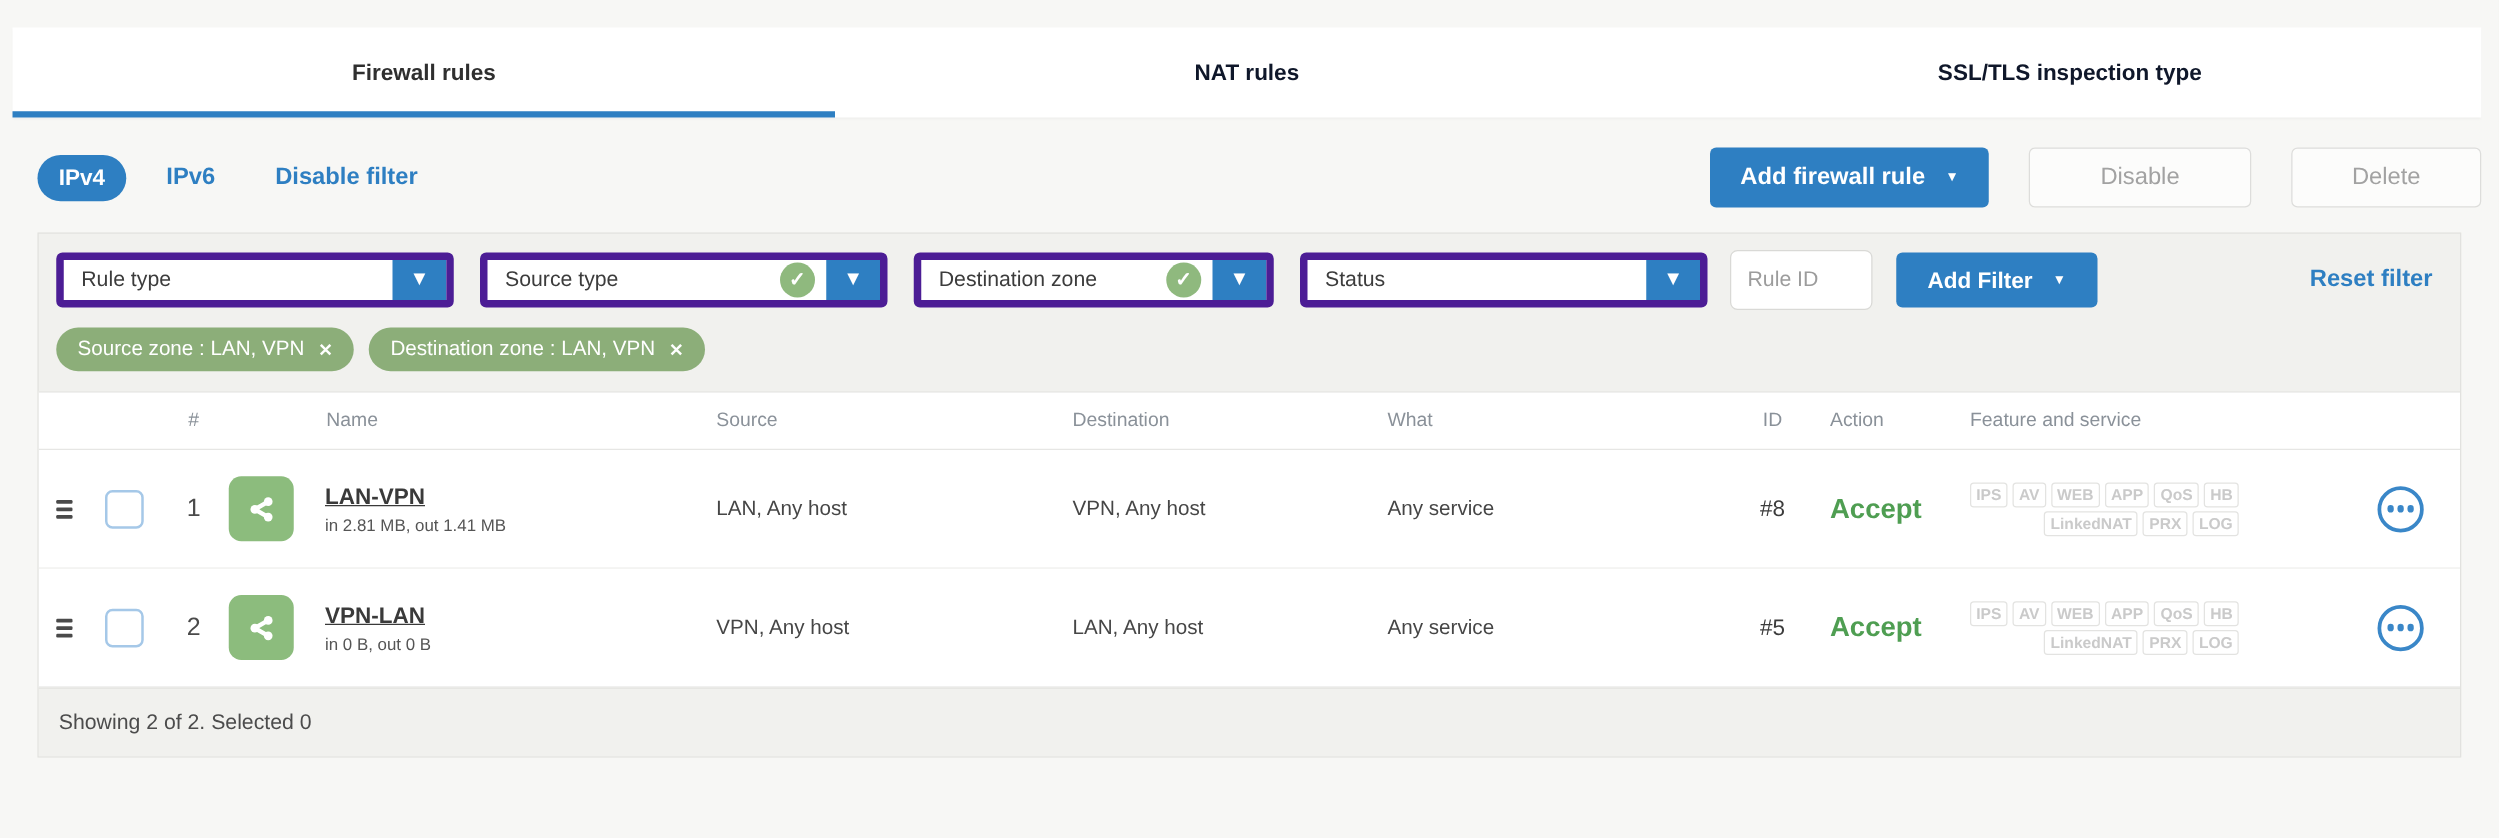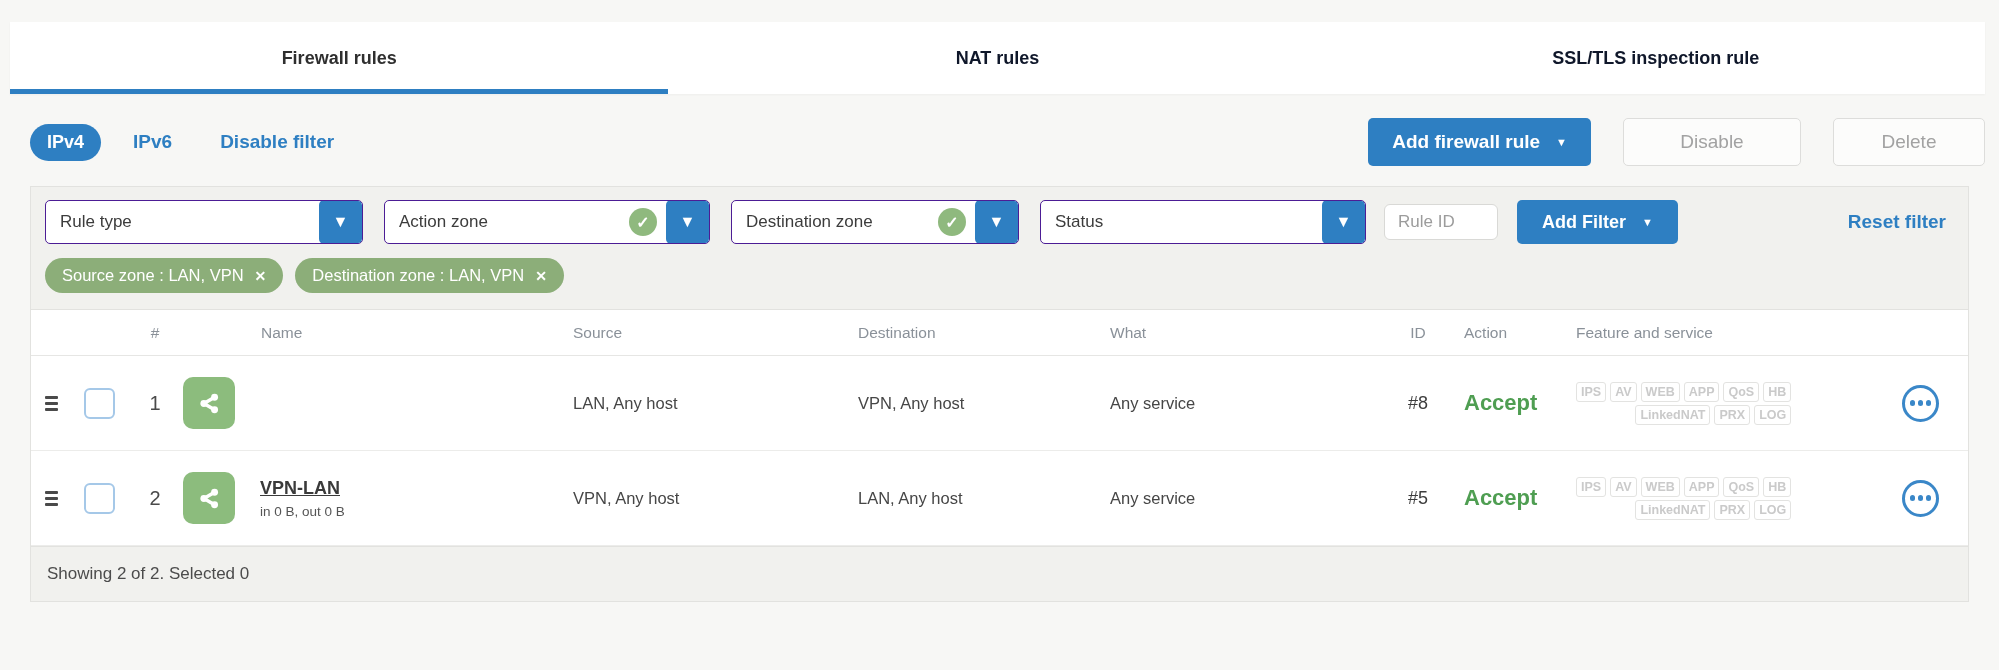--- a/index.html
+++ b/index.html
@@ -61,38 +61,38 @@
     margin: 20px 30px 0;
     border: 1px solid #e2e2df;
     background: #f1f1ee;
   }
   .filter-row {
     display: flex; align-items: center;
     padding: 13px 14px 12px; gap: 21px;
   }
   .select {
     display: flex; align-items: center; height: 44px;
-    background: #fff; border: 1px solid #4c1d95; border-radius: 5px;
+    background: #fff; border: 6px solid #4c1d95; border-radius: 5px;
     overflow: hidden; cursor: pointer;
   }
   .w1 { width: 318px; } .w2 { width: 326px; } .w3 { width: 288px; } .w4 { width: 326px; }
   .select-label { flex: 1; padding: 0 14px; font-size: 17px; color: #3c3c3c; }
   .check-badge {
     width: 28px; height: 28px; border-radius: 50%;
     background: #8fb97e; color: #fff; font-size: 16px; font-weight: 700;
     display: flex; align-items: center; justify-content: center;
     margin-right: 9px; flex: none;
   }
   .select-caret {
     width: 43px; height: 44px; background: #2e7fc2; color: #fff; flex: none;
     display: flex; align-items: center; justify-content: center;
     border-radius: 5px;
   }
   .rule-id-input {
-    width: 114px; height: 36px; border: 1px solid #d9d9d6; border-radius: 6px;
+    width: 114px; height: 48px; border: 1px solid #d9d9d6; border-radius: 6px;
     background: #fff; padding: 0 13px; font-size: 17px; font-family: inherit;
     color: #3c3c3c; margin-left: -3px;
   }
   .rule-id-input::placeholder { color: #9c9c9c; }
   .add-filter {
     height: 44px; padding: 0 25px; font-size: 18px; margin-left: -2px;
   }
   .reset-filter { margin-left: auto; margin-right: 8px; }
   .chips-row { display: flex; gap: 12px; padding: 2px 14px 16px; }
   .chip {
@@ -156,21 +156,21 @@
     background: #f1f1ee; border-top: 1px solid #e2e2df;
     padding: 17px 16px; font-size: 17px; color: #4c4c4c;
   }
 </style>
 </head>
 <body>
 
 <div class="tabbar">
   <div class="tab active">Firewall rules</div>
   <div class="tab">NAT rules</div>
-  <div class="tab">SSL/TLS inspection rule</div>
+  <div class="tab">SSL/TLS inspection type</div>
 </div>
 
 <div class="toolbar">
   <button class="pill">IPv4</button>
   <button class="link-strong ipv6">IPv6</button>
   <button class="link-strong disable-filter">Disable filter</button>
   <div class="toolbar-right">
     <button class="btn-primary">
       <span>Add firewall rule</span>
       <span class="caret">▼</span>
@@ -181,21 +181,21 @@
 </div>
 
 <div class="panel">
 
   <div class="filter-row">
     <div class="select w1">
       <span class="select-label">Rule type</span>
       <span class="select-caret">▼</span>
     </div>
     <div class="select w2">
-      <span class="select-label">Action zone</span>
+      <span class="select-label">Source type</span>
       <span class="check-badge">✓</span>
       <span class="select-caret">▼</span>
     </div>
     <div class="select w3">
       <span class="select-label">Destination zone</span>
       <span class="check-badge">✓</span>
       <span class="select-caret">▼</span>
     </div>
     <div class="select w4">
       <span class="select-label">Status</span>
@@ -245,20 +245,24 @@
       </div>
     <div class="row-num">1</div>
     <div class="name-cell">
       <span class="rule-icon">
         <svg width="27" height="27" viewBox="0 0 24 24">
           <path d="M16.5 6.5 L7 12 L16.5 17.5" stroke="#ffffff" stroke-width="3.2" fill="none" stroke-linejoin="round"></path>
           <circle cx="16.5" cy="6.5" r="3.1" fill="#ffffff"></circle>
           <circle cx="7" cy="12" r="3.1" fill="#ffffff"></circle>
           <circle cx="16.5" cy="17.5" r="3.1" fill="#ffffff"></circle>
         </svg>
+      </span>
+      <span>
+        <div class="rule-name">LAN-VPN</div>
+        <div class="rule-traffic">in 2.81 MB, out 1.41 MB</div>
       </span>
     </div>
     <div class="cell">LAN, Any host</div>
     <div class="cell">VPN, Any host</div>
     <div class="cell">Any service</div>
     <div class="id-cell">#8</div>
     <div class="action-cell">Accept</div>
     <div>
       <span class="badges">
         <span class="badge-line">

